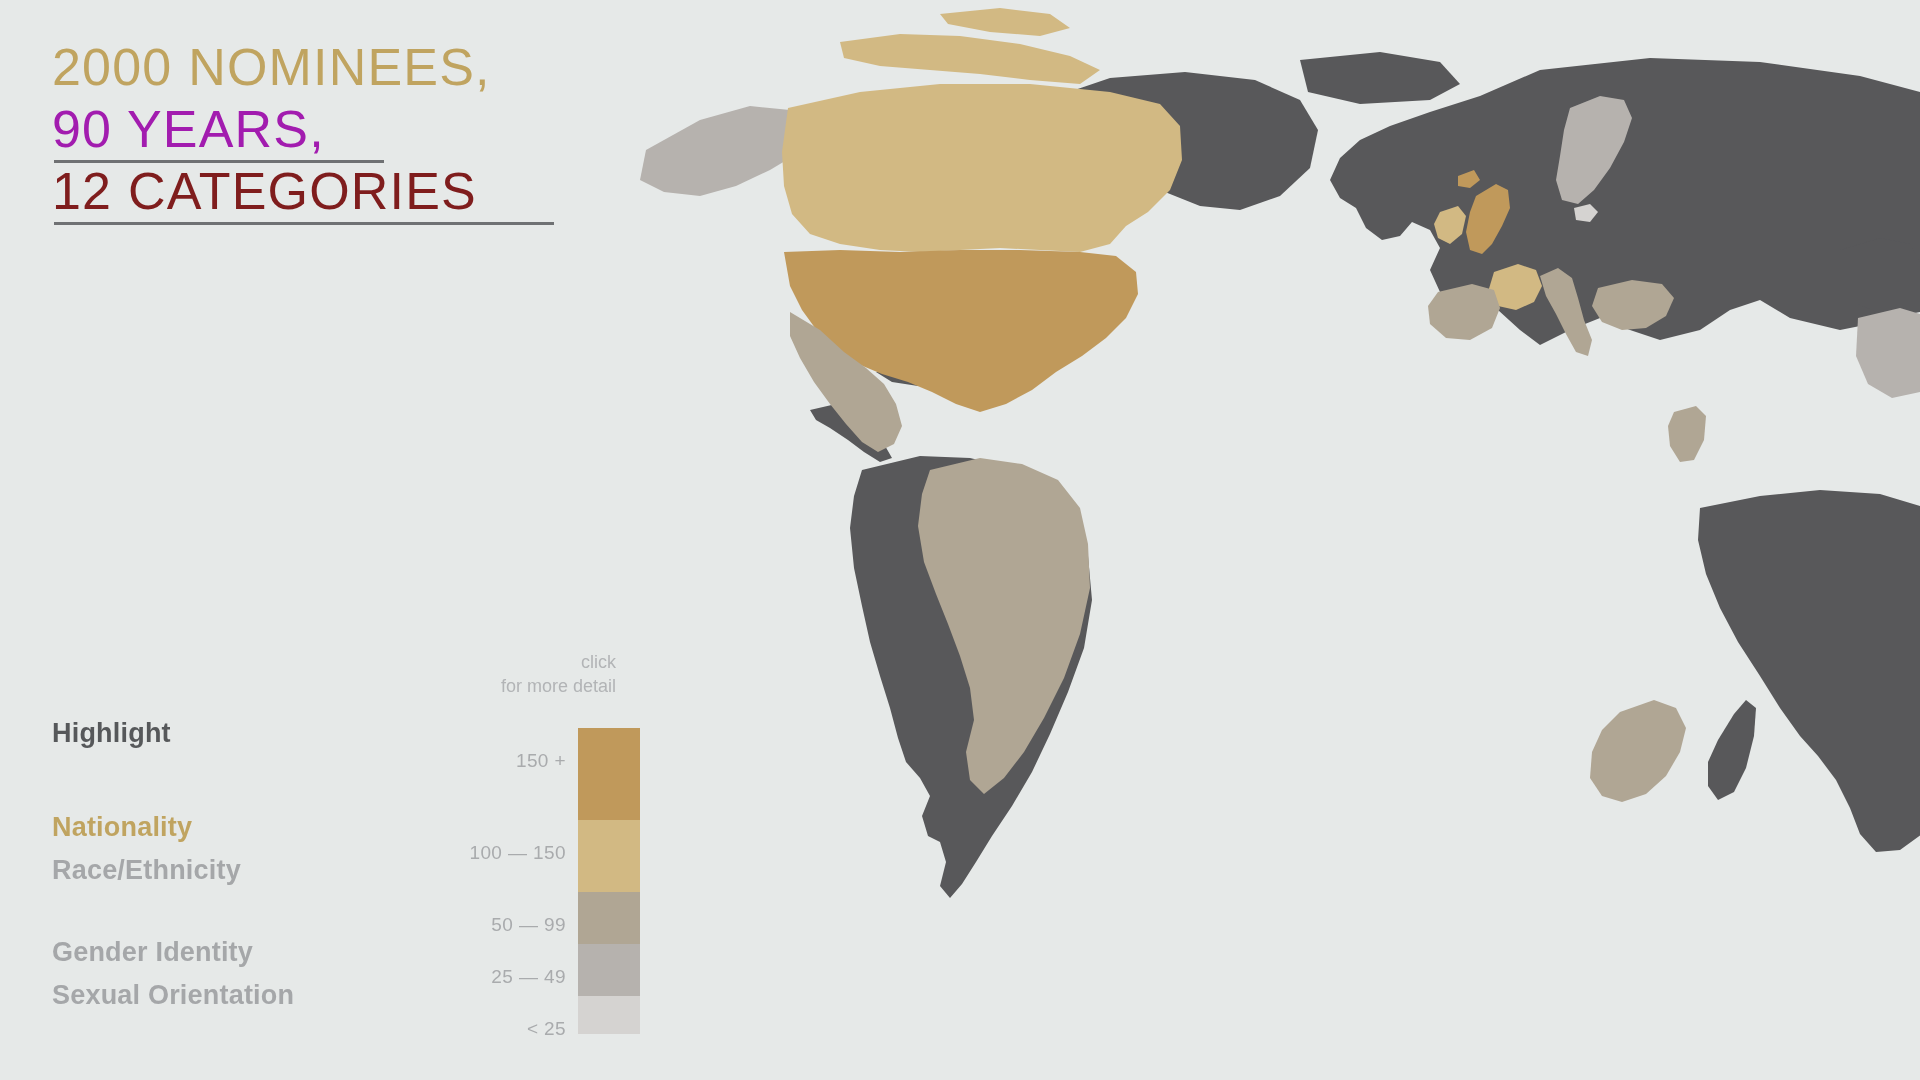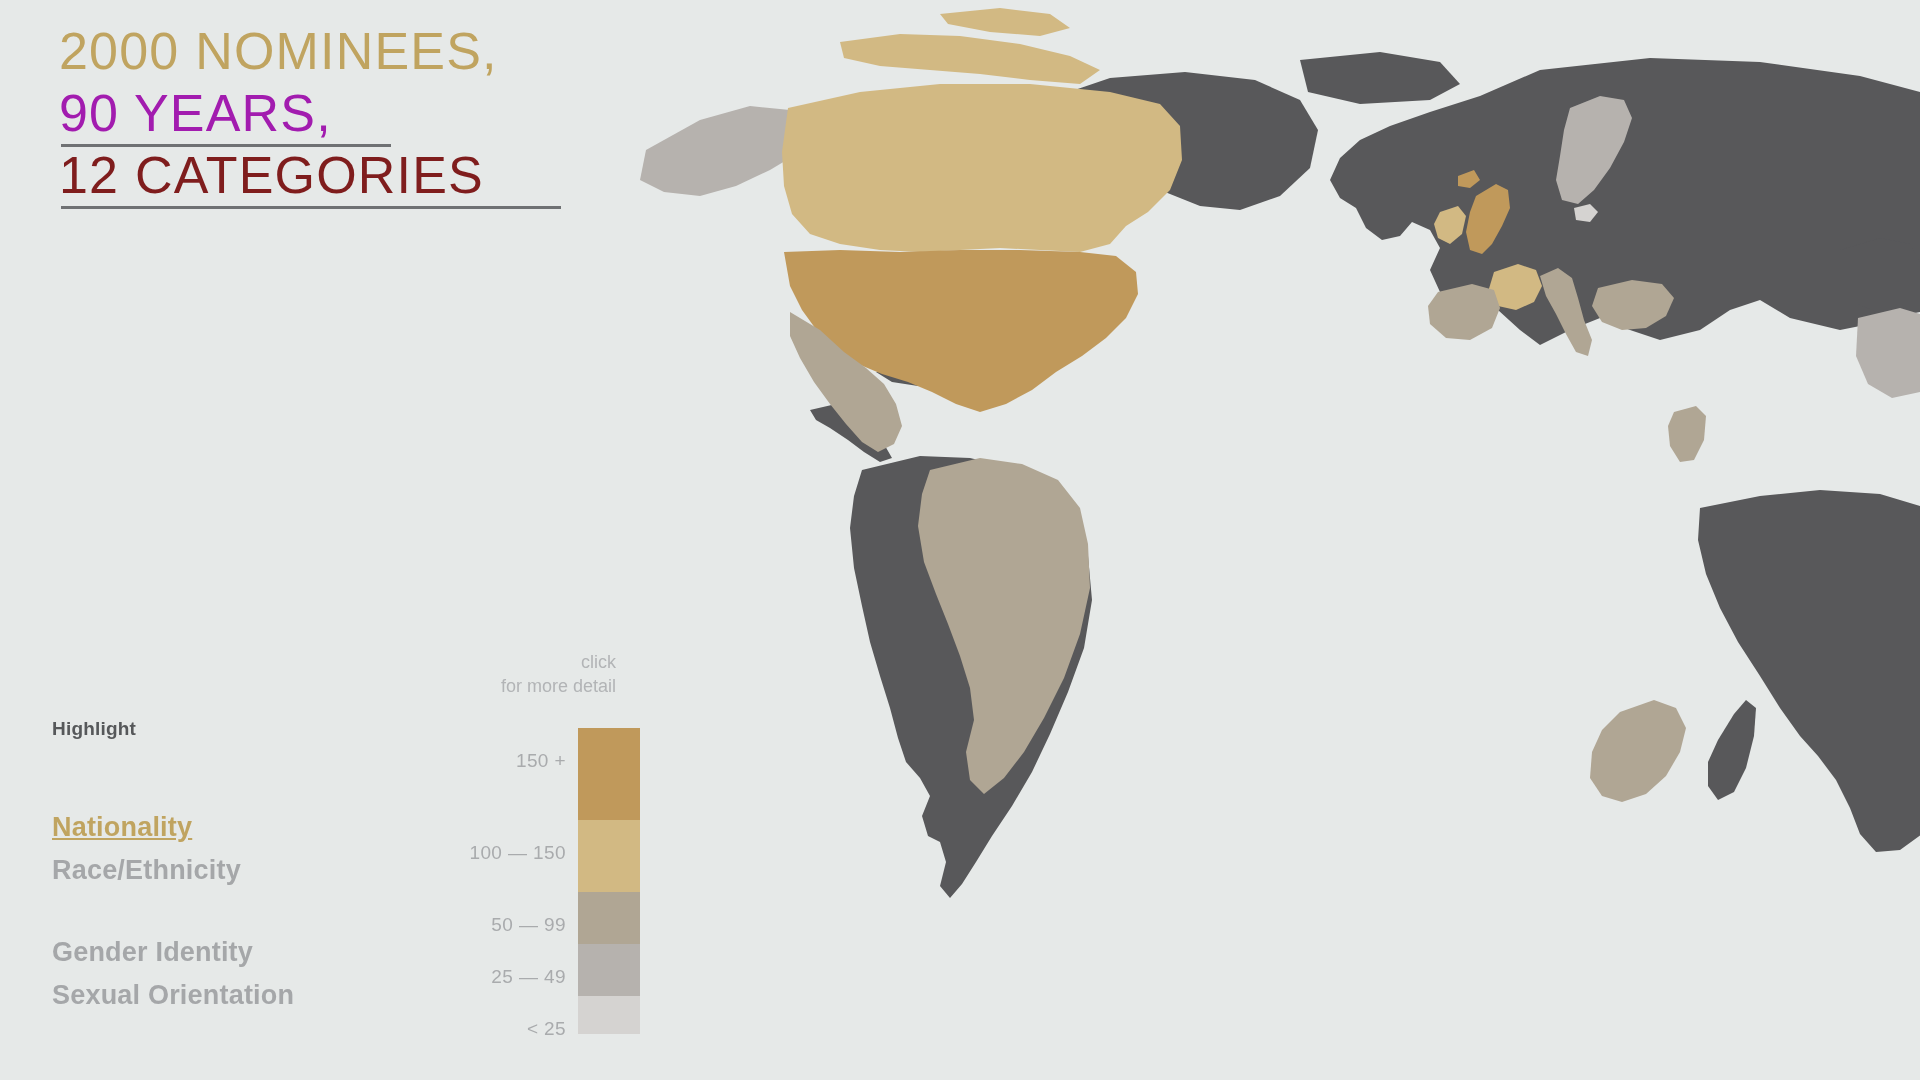--- a/index.html
+++ b/index.html
@@ -5,46 +5,46 @@
   html,body{margin:0;padding:0;}
   body{
     width:1920px;height:1080px;overflow:hidden;
     background:#e6e9e8;
     font-family:"Liberation Sans","DejaVu Sans",sans-serif;
     position:relative;
   }
   #stage{position:absolute;inset:0;}
 
   
-  .headline{position:absolute;left:52px;top:20px;width:620px;margin-left:7px;}
+  .headline{position:absolute;left:52px;top:36px;width:620px;}
   .hl-row{position:relative;height:62px;}
   .hl-text{
     font-size:52px;letter-spacing:1.2px;font-weight:400;
     color:#6f7173;line-height:62px;white-space:nowrap;
     display:inline-block;
   }
   .hl-row.gold .hl-text{color:#c0a460;}
   .hl-rule{
     position:absolute;left:2px;bottom:-3px;height:3px;background:#6f7173;
   }
   .r2 .hl-rule{width:470px;}
   .r3 .hl-rule{width:330px;}
   .r4 .hl-rule{width:500px;}
 
   
   .highlight-label{
     position:absolute;left:52px;top:718px;
-    font-size:19px;font-weight:700;color:#56585a;letter-spacing:.2px;
+    font-size:27px;font-weight:700;color:#56585a;letter-spacing:.2px;
   }
   .filters{position:absolute;left:52px;top:806px;}
   .filter-item{
     font-size:27px;font-weight:700;color:#a5a7a9;
     line-height:43px;letter-spacing:.2px;white-space:nowrap;cursor:pointer;
   }
-  .filter-item.active{color:#c0a460;text-decoration:underline;}
+  .filter-item.active{color:#c0a460;}
 
   
   .legend{position:absolute;left:400px;top:650px;width:240px;}
   .legend-hint{
     position:absolute;right:24px;top:0;width:210px;text-align:right;
     font-size:18px;color:#b2b4b6;line-height:24px;
   }
   .legend-scale{position:absolute;right:0;top:78px;}
   .legend-band{position:relative;height:56px;}
   .legend-band .swatch{

